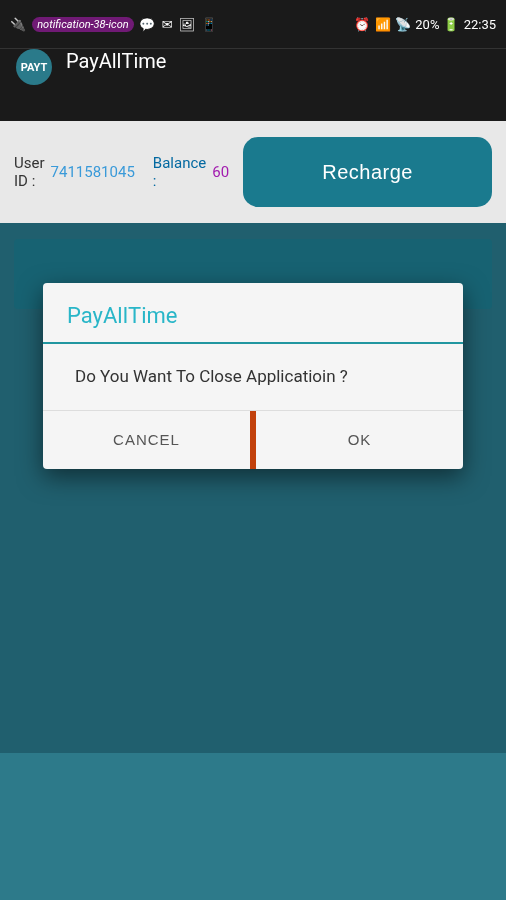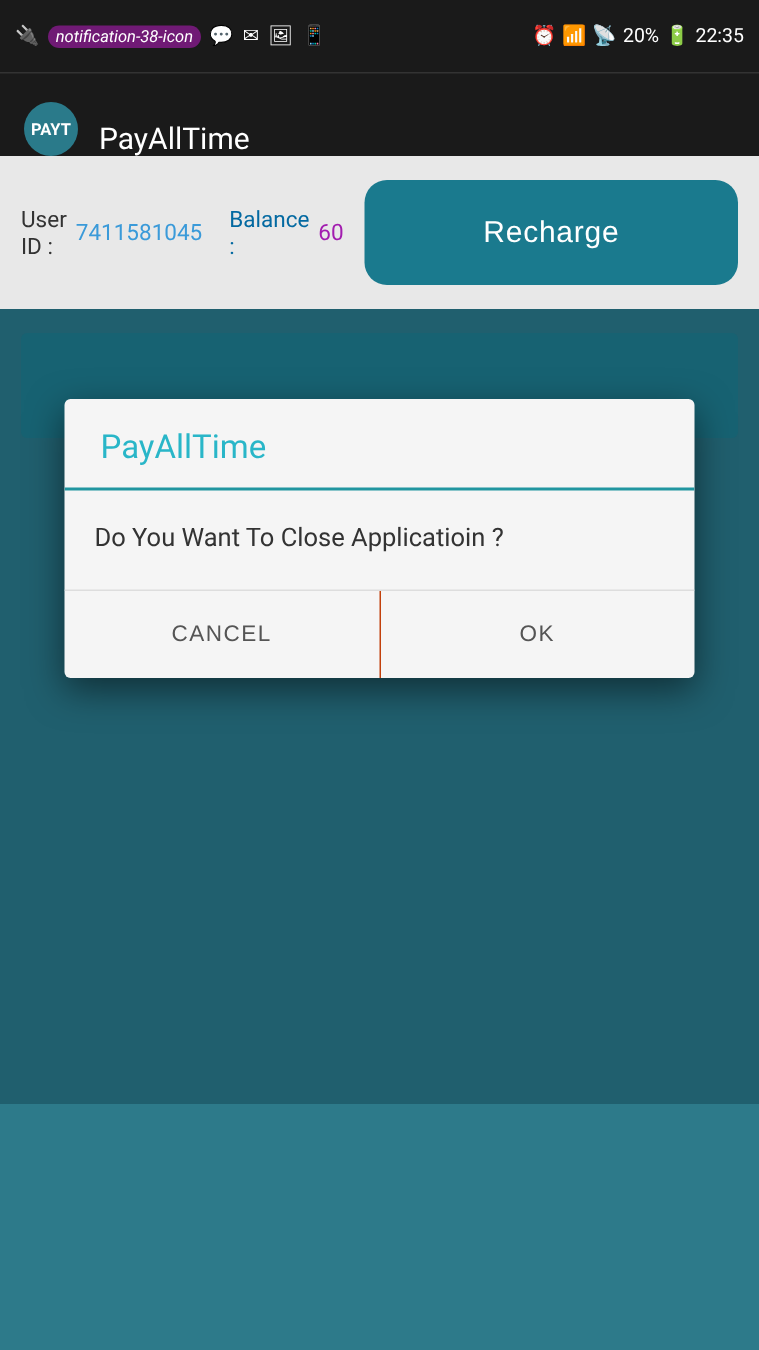--- a/index.html
+++ b/index.html
@@ -34,24 +34,24 @@
     .status-right {
       display: flex;
       align-items: center;
       gap: 4px;
       font-size: 13px;
     }
 
     
     .app-bar {
       width: 100%;
-      height: 56px;
+      height: 73px;
       background: #1a1a1a;
       display: flex;
-      align-items: flex-end;
+      align-items: flex-start;
       padding: 0 16px;
       gap: 14px;
       border-top: 1px solid #333;
     }
 
     .app-logo {
       width: 36px;
       height: 36px;
       background: #2a7a8a;
       border-radius: 50%;
@@ -170,21 +170,21 @@
       border-bottom: 2px solid #2196a0;
     }
 
     .dialog-title {
       color: #29b6c8;
       font-size: 22px;
       font-weight: 400;
     }
 
     .dialog-body {
-      padding: 20px 20px;
+      padding: 20px 32px;
       color: #333;
       font-size: 17px;
       line-height: 1.5;
     }
 
     .dialog-actions {
       display: flex;
       border-top: 1px solid #ddd;
     }
 
@@ -197,21 +197,21 @@
       font-weight: 500;
       letter-spacing: 1px;
       color: #555;
       cursor: pointer;
       display: flex;
       align-items: center;
       justify-content: center;
     }
 
     .dialog-btn:first-child {
-      border-right: 1px solid #c2410c;
+      border-right: 6px solid #c2410c;
     }
   </style>
 </head>
 <body>
 
 <div class="status-bar">
   <div class="status-left">
     <span>🔌</span>
     <span style="background:#701a75;border-radius:10px;padding:1px 5px;font-size:11px;font-style:italic;">notification-38-icon</span>
     <span>💬</span>

